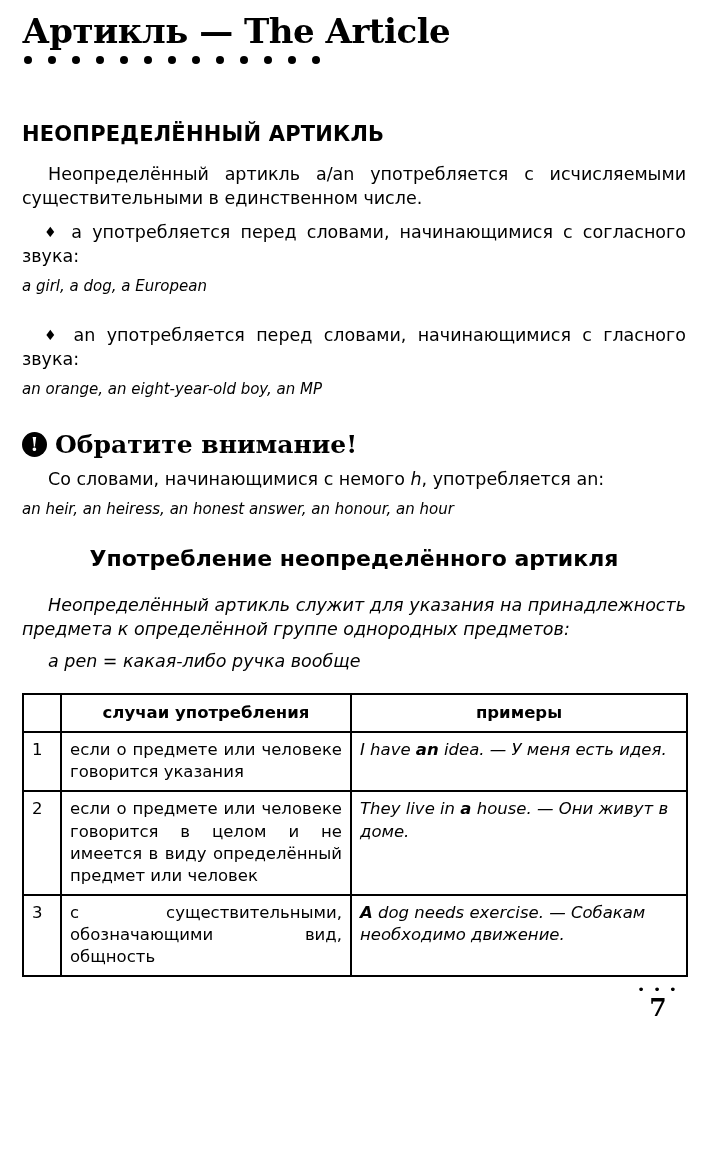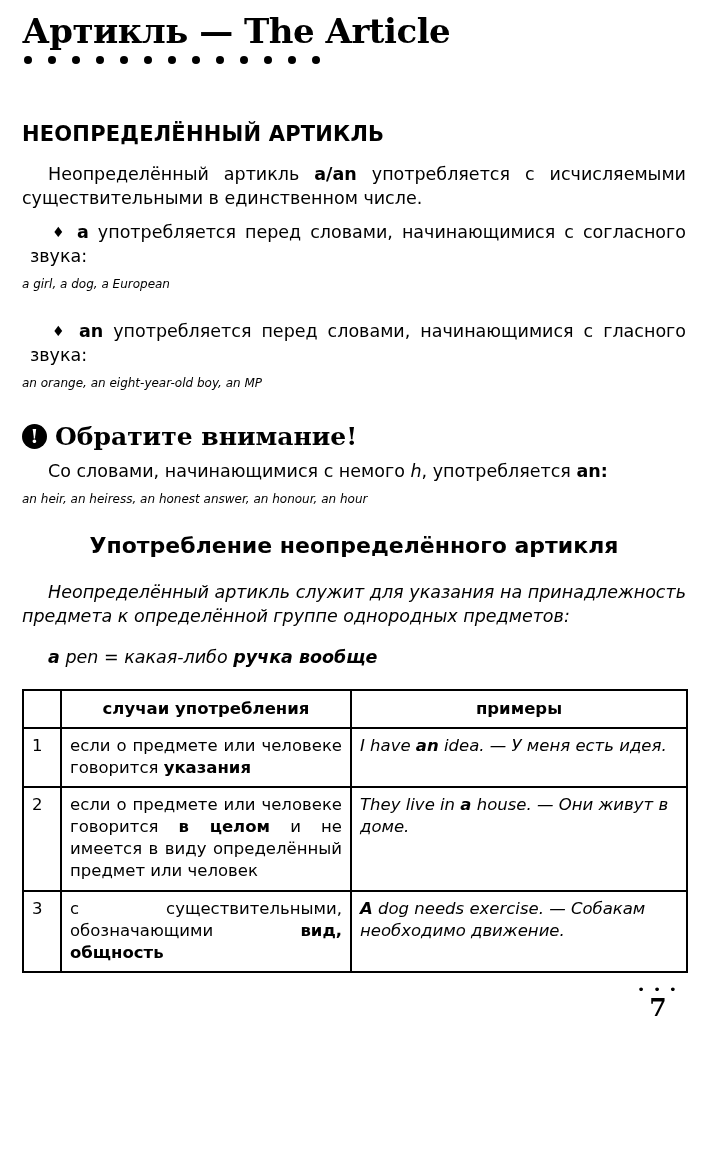--- a/index.html
+++ b/index.html
@@ -69,33 +69,33 @@
 
   
   p.body {
     font-size: 17.5px;
     line-height: 1.38;
     text-align: justify;
     margin: 16px 0 0 0;
   }
   p.body.indent { text-indent: 26px; }
   p.tight { margin-top: 6px; }
-  .bold { font-weight: bold; }
+  .bold { font-weight: normal; }
   .ital { font-style: italic; }
   .ex {
     font-style: italic;
-    font-size: 12px;
+    font-size: 15px;
     line-height: 1.38;
     margin: 8px 0 0 0;
   }
   .bullet-line {
     font-size: 17.5px;
     line-height: 1.38;
     text-align: justify;
-    margin: 10px 0 0 8px;
+    margin: 10px 0 0 0;
     text-indent: 22px;
   }
   .diamond { font-size: 14px; vertical-align: 1px; }
 
   
   .attn {
     display: flex;
     align-items: center;
     gap: 8px;
     margin: 30px 0 0 0;
@@ -207,21 +207,21 @@
       <div class="attn-icon">!</div>
       <div class="attn-title">Обратите внимание!</div>
     </div>
     <p class="body tight" style="margin-top:8px; text-indent:26px;"><span>Со словами, начинающимися с немого </span><span class="ital">h</span><span>, употребляется </span><span class="bold">an:</span></p>
     <p class="ex">an heir, an heiress, an honest answer, an honour, an hour</p>
 
     <h3 class="h-center">Употребление неопределённого артикля</h3>
 
     <p class="body indent" style="margin-top:22px;font-style:italic;">Неопределённый артикль служит для указания на принадлежность предмета к определённой группе однородных предметов:</p>
 
-    <p class="body" style="margin-top:16px; text-indent:26px;"><span class="bold ital">a</span><span class="ital"> pen = какая-либо </span><span class="bold ital">ручка вообще</span></p>
+    <p class="body" style="margin-top:8px; text-indent:26px;"><span class="bold ital">a</span><span class="ital"> pen = какая-либо </span><span class="bold ital">ручка вообще</span></p>
 
     <table class="grammar">
       <colgroup>
         <col class="c-num">
           <col class="c-case">
           <col class="c-ex">
       </colgroup>
       <thead>
         <tr>
           <th></th>

